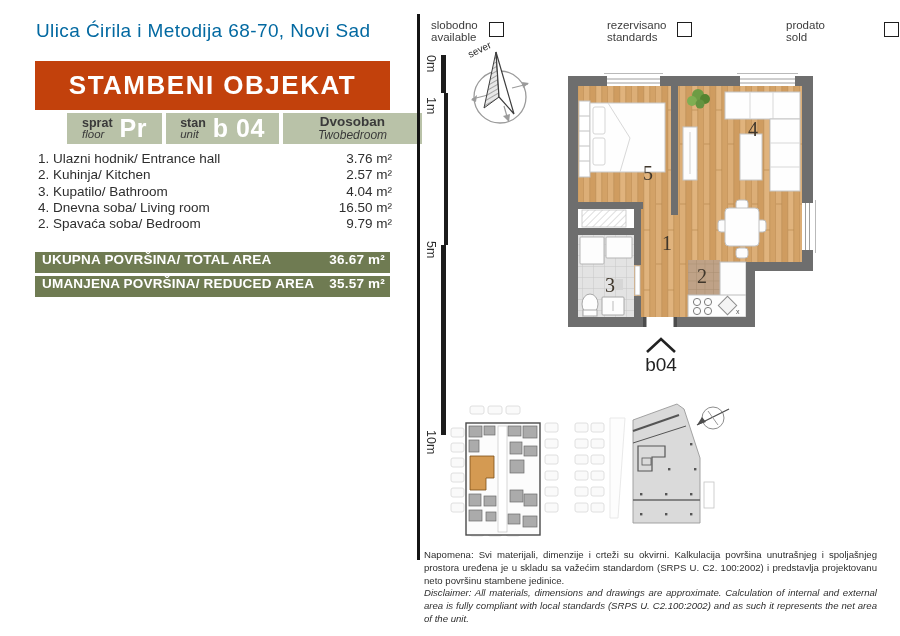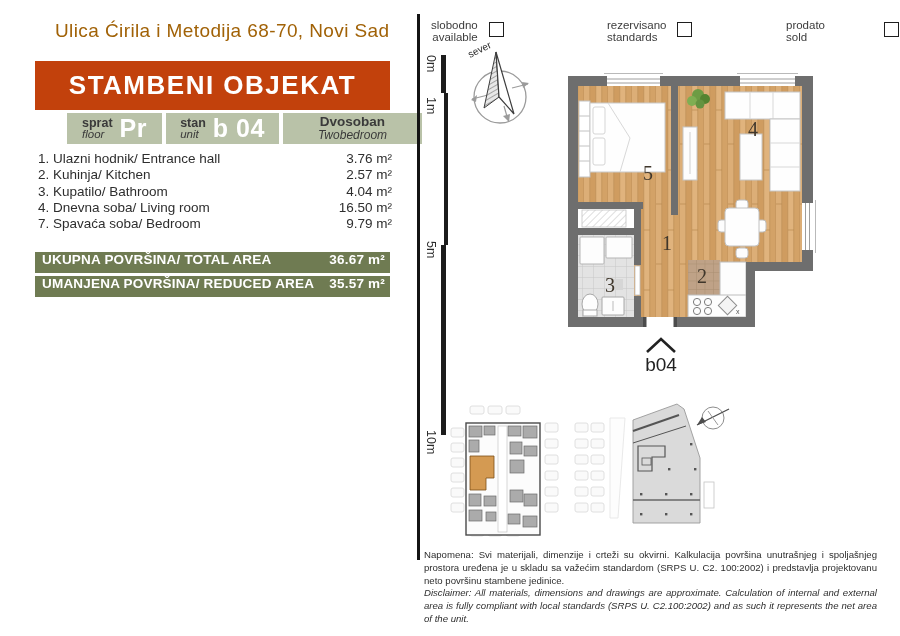--- a/index.html
+++ b/index.html
@@ -1,19 +1,19 @@
 <!DOCTYPE html>
 <html><head>
 <meta charset="utf-8">
 <style>
   html,body{margin:0;padding:0;background:#fff;}
   .frame{position:relative;width:900px;height:636px;background:#ffffff;overflow:hidden;
          font-family:"Liberation Sans",sans-serif;outline:1px solid #d8d8d8;}
   
-  .address{position:absolute;left:36px;top:20px;font-size:19px;color:#a16207;letter-spacing:.4px;margin-left:19px;}
+  .address{position:absolute;left:36px;top:20px;font-size:19px;color:#0369a1;letter-spacing:.4px;}
   .title-bar{position:absolute;left:35px;top:61px;width:355px;height:49px;background:#c2410c;
              display:flex;align-items:center;justify-content:center;}
   .title-bar span{color:#fff;font-weight:bold;font-size:26px;letter-spacing:1.5px;}
   .info-row{position:absolute;left:35px;top:113px;width:355px;height:31px;display:flex;padding-left:32px;}
   .cell{background:#b9c2a8;height:31px;display:flex;align-items:center;justify-content:center;}
   .cell.c1{width:95px;margin-right:4px;}
   .cell.c2{width:113px;margin-right:4px;justify-content:center;}
   .cell.c3{width:139px;flex-direction:column;line-height:1.05;}
   .mini{display:flex;flex-direction:column;line-height:1.0;margin-right:7px;}
   .mini .sr{font-weight:bold;font-size:12.5px;color:#3a3a3a;}
@@ -25,21 +25,21 @@
   .room-row{display:flex;justify-content:space-between;font-size:13.5px;color:#2e2e2e;height:16.3px;}
   .totals{position:absolute;left:35px;top:252px;width:355px;}
   .total-bar{background:#6f7b52;color:#fff;height:21px;display:flex;
              justify-content:space-between;padding:0 5px 0 7px;font-weight:bold;font-size:13.5px;
              margin-bottom:3px;letter-spacing:.2px;}
   
   .divider{position:absolute;left:417px;top:14px;width:2.5px;height:546px;background:#141414;}
   .legend-item{position:absolute;top:19px;display:flex;}
   .legend-item .txt{display:flex;flex-direction:column;line-height:1.08;font-size:11.5px;color:#3c3c3c;}
   .checkbox{width:13px;height:13px;border:1.6px solid #1e1e1e;background:#fff;margin-left:11px;margin-top:3px;}
-  .li1{left:431px;text-align:right;} .li2{left:607px;} .li3{left:786px;gap:48px;}
+  .li1{left:431px;} .li2{left:607px;} .li3{left:786px;gap:48px;}
   
   .scale-seg{position:absolute;background:#1c1c1c;width:4.5px;}
   .scale-label{position:absolute;left:424px;writing-mode:vertical-rl;font-size:12.5px;color:#2b2b2b;}
   
   .disclaimer{position:absolute;left:424px;top:549px;width:453px;font-size:9.6px;line-height:1.33;
               color:#2e2e2e;text-align:justify;}
   .disclaimer .en{font-style:italic;}
   svg text{font-family:"Liberation Sans",sans-serif;}
   text.roomnum{font-family:"Liberation Serif",serif;font-size:20px;fill:#3f362b;}
 </style>
@@ -86,21 +86,21 @@
     </div>
     <div class="room-row">
       <span>3. Kupatilo/ Bathroom</span>
       <span>4.04 m²</span>
     </div>
     <div class="room-row">
       <span>4. Dnevna soba/ Living room</span>
       <span>16.50 m²</span>
     </div>
     <div class="room-row">
-      <span>7. Spavaća soba/ Bedroom</span>
+      <span>2. Spavaća soba/ Bedroom</span>
       <span>9.79 m²</span>
     </div>
   </div>
 
   <div class="totals">
     <div class="total-bar">
       <span>UKUPNA POVRŠINA/ TOTAL AREA</span>
       <span>36.67 m²</span>
     </div>
     <div class="total-bar">

